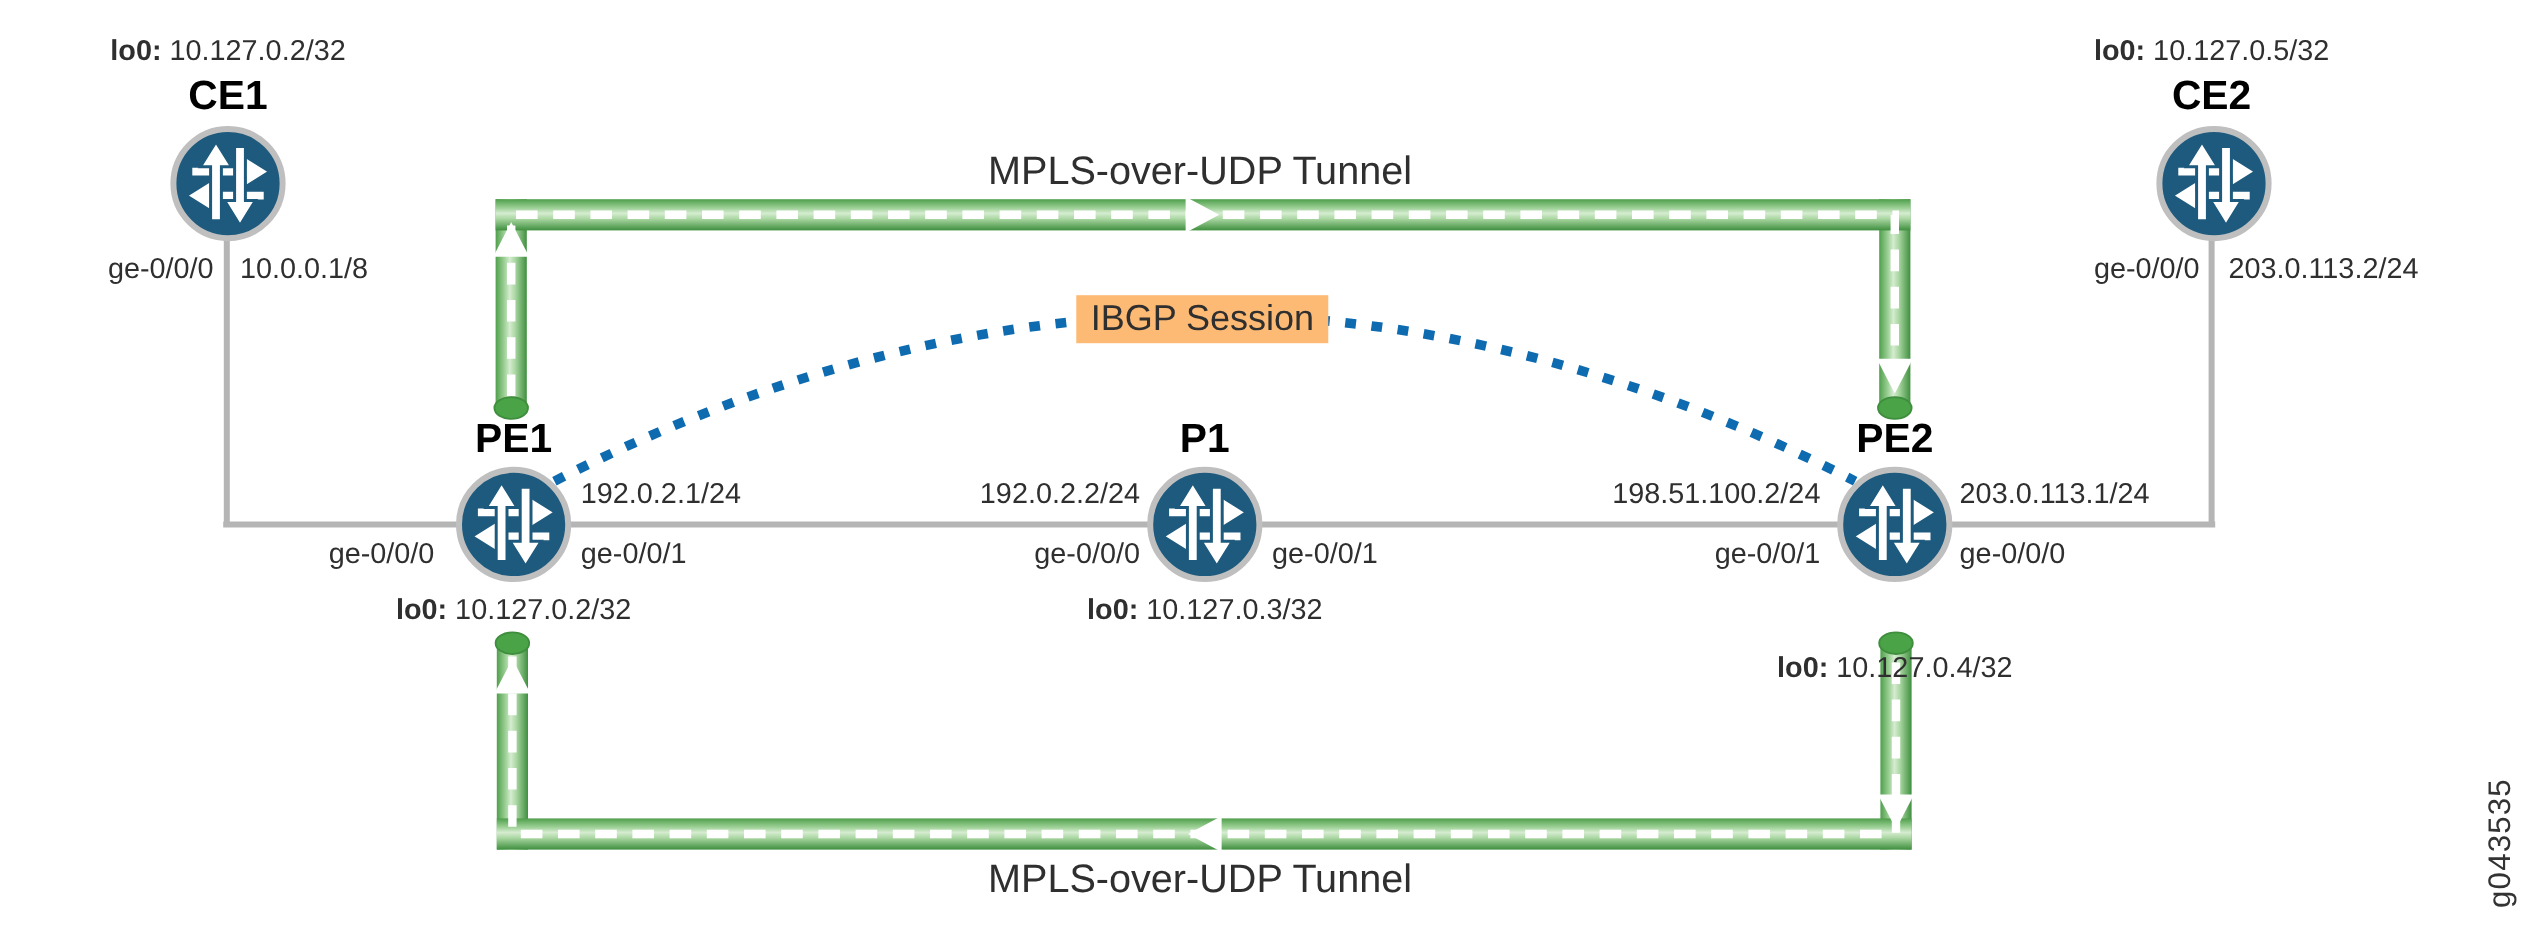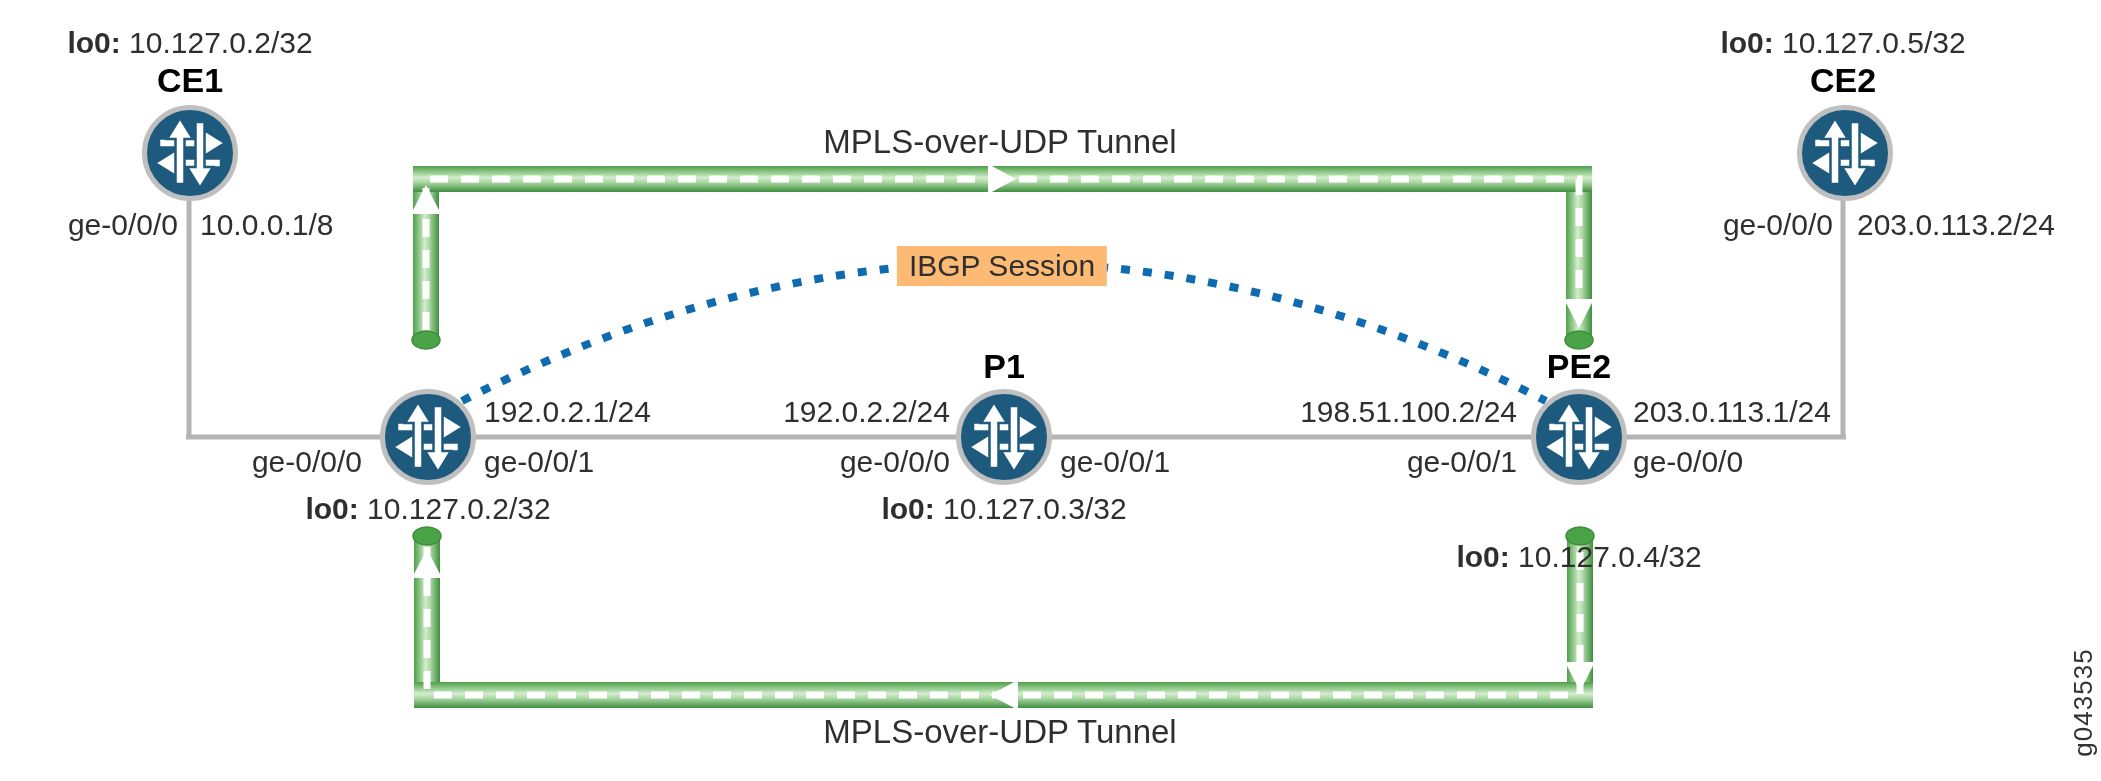--- a/index.html
+++ b/index.html
@@ -6,21 +6,21 @@
   #canvas{
     position:relative;
     width:2101px;height:781px;
     background:#ffffff;
     font-family:"Liberation Sans", sans-serif;
     color:#2f2f2f;
     overflow:hidden;
   }
   #bg{position:absolute;left:0;top:0;}
   .abs{position:absolute;}
-  .lbl{font-size:30px;line-height:34px;white-space:nowrap;}
+  .lbl{font-size:24px;line-height:34px;white-space:nowrap;}
   .name{font-size:34px;line-height:36px;font-weight:bold;color:#000000;text-align:center;white-space:nowrap;}
   .ctr{text-align:center;}
   .rgt{text-align:right;}
   .lo0b{font-weight:bold;}
   .router{position:absolute;width:100px;height:100px;}
   .tun-label{font-size:33px;line-height:36px;text-align:center;white-space:nowrap;}
   .ibgp-label{
     font-size:30px;line-height:34px;white-space:nowrap;
     background:#fdba74;padding:3px 12px;
     transform:translateX(-50%);
@@ -114,20 +114,21 @@
     <span class="lo0b">lo0: </span>
     <span>10.127.0.5/32</span>
   </div>
   <div class="abs name" style="left:1693px;top:62px;width:300px;">CE2</div>
   <svg class="router" style="left:1795px;top:103px;">
       <use href="#routersym"></use>
     </svg>
   <div class="abs lbl rgt" style="left:1633px;top:208px;width:200px;">ge-0/0/0</div>
   <div class="abs lbl" style="left:1857px;top:208px;">203.0.113.2/24</div>
 
+  <div class="abs name" style="left:328px;top:348px;width:200px;">PE1</div>
   <svg class="router" style="left:378px;top:387px;">
       <use href="#routersym"></use>
     </svg>
   <div class="abs lbl rgt" style="left:112px;top:445px;width:250px;">ge-0/0/0</div>
   <div class="abs lbl" style="left:484px;top:395px;">192.0.2.1/24</div>
   <div class="abs lbl" style="left:484px;top:445px;">ge-0/0/1</div>
   <div class="abs lbl ctr" style="left:278px;top:492px;width:300px;">
     <span class="lo0b">lo0: </span>
     <span>10.127.0.2/32</span>
   </div>

